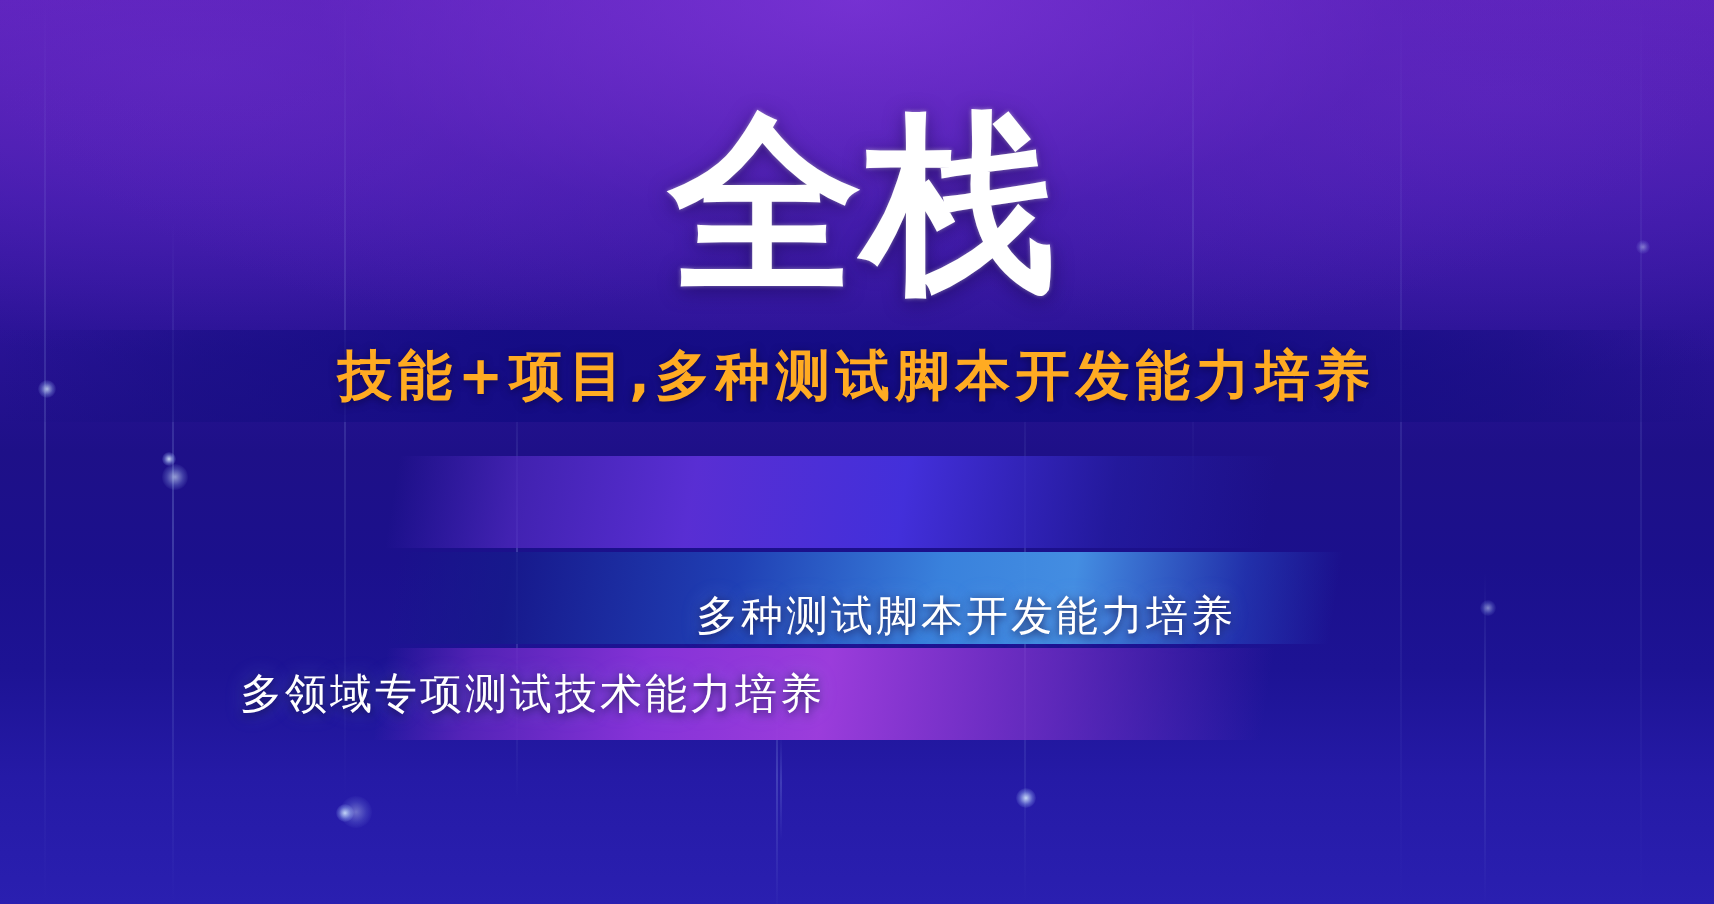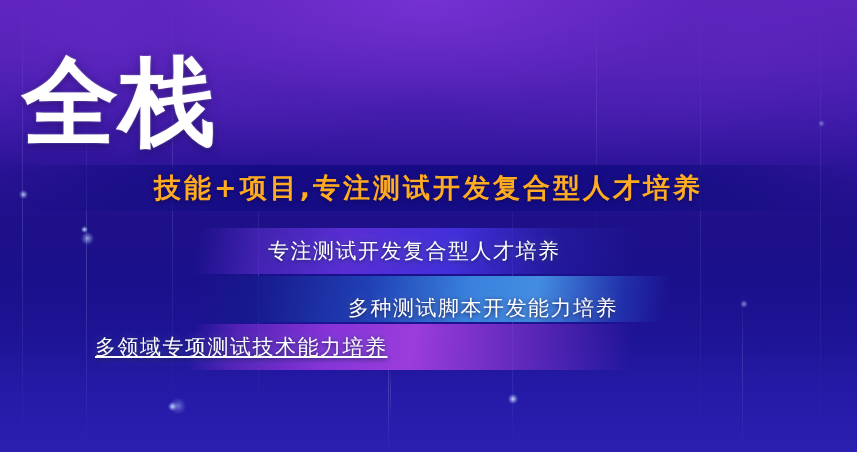--- a/index.html
+++ b/index.html
@@ -33,21 +33,21 @@
     background:linear-gradient(180deg, rgba(160,190,255,0) 0%, rgba(175,205,255,0.42) 45%, rgba(160,190,255,0) 100%);
   }
   .dot {
     position:absolute; border-radius:50%;
     background:radial-gradient(circle, rgba(215,235,255,0.9) 0%, rgba(170,200,255,0.35) 45%, rgba(140,180,255,0) 75%);
   }
 
   
   .title-wrap {
     position:absolute; left:0; right:16px; top:54px;
-    display:flex; align-items:flex-end;
+    display:flex; justify-content:center; align-items:flex-end;
     line-height:1;
     padding-left:22px;
   }
   .title-white, .title-grad {
     font-size:96px;
     font-weight:900;
     letter-spacing:1px;
     -webkit-text-stroke:2px transparent;
   }
   .title-white {
@@ -130,21 +130,21 @@
   .bar-3 .fill {
     left:190px; width:444px;
     background:linear-gradient(90deg,
       rgba(50,20,140,0) 0%,
       rgba(96,38,190,0.80) 10%,
       rgba(138,52,218,0.96) 30%,
       rgba(160,62,222,0.96) 50%,
       rgba(120,48,200,0.70) 76%,
       rgba(48,26,150,0) 100%);
   }
-  .bar-3 .label { margin-left:95px;text-decoration:underline; }
+  .bar-3 .label { margin-left:120px; }
 </style>
 </head>
 <body>
 
 <div id="banner">
 
   <div class="streaks">
     <div class="streak" style="left:22px;  top:0;    height:452px; opacity:.45;"></div>
     <div class="streak" style="left:86px;  top:110px;height:342px; opacity:.55;"></div>
     <div class="streak" style="left:172px; top:0;    height:400px; opacity:.40;"></div>
@@ -165,27 +165,26 @@
     <div class="dot" style="left:170px; top:398px; width:16px; height:16px; opacity:.45;"></div>
     <div class="dot" style="left:740px; top:300px; width:8px;  height:8px; opacity:.6;"></div>
     <div class="dot" style="left:818px; top:120px; width:7px;  height:7px; opacity:.5;"></div>
   </div>
 
   <div class="title-wrap">
     <span class="title-white">全栈</span>
   </div>
 
   <div class="subtitle-band"></div>
-  <div class="subtitle">技能+项目,专注测试开发复合型人才培养</div>
+  <div class="subtitle">技能+项目,多种测试脚本开发能力培养</div>
 
   <div class="bars">
 
     <div class="bar bar-1">
       <div class="fill"></div>
-      <div class="label">专注测试开发复合型人才培养</div>
     </div>
 
     <div class="bar bar-2">
       <div class="fill"></div>
       <div class="label">多种测试脚本开发能力培养</div>
     </div>
 
     <div class="bar bar-3">
       <div class="fill"></div>
       <div class="label">多领域专项测试技术能力培养</div>

